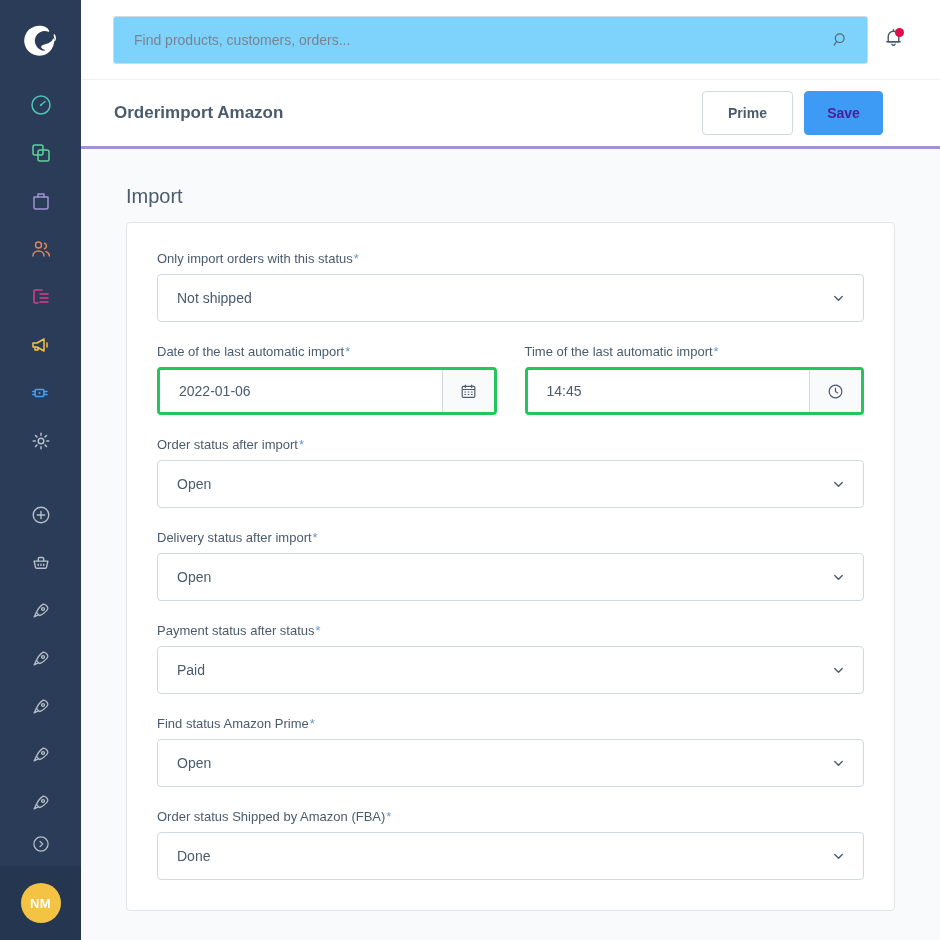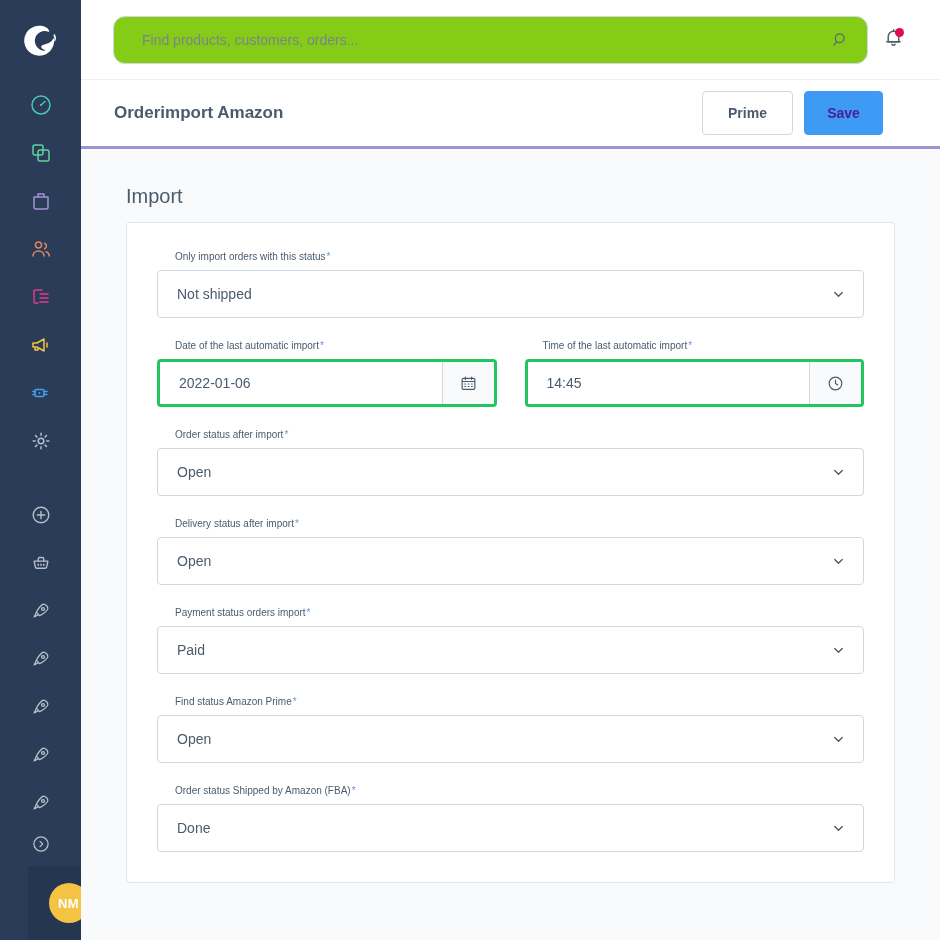--- a/index.html
+++ b/index.html
@@ -29,21 +29,21 @@
     width: 81px; height: 48px;
     display: flex; align-items: center; justify-content: center;
     cursor: pointer;
   }
   .nav-item svg { display: block; }
   .sidebar-spacer { flex: 1 1 auto; }
   .sidebar-footer {
     width: 81px; height: 74px;
     background: #253651;
     display: flex; align-items: center; justify-content: center;
-    position: absolute; bottom: 0; left: 0; margin-left: 28px;
+    position: absolute; bottom: 0; left: 0;
   }
   .avatar {
     width: 40px; height: 40px; border-radius: 50%;
     background: #f5c343;
     color: #ffffff;
     font-size: 13px; font-weight: bold;
     display: flex; align-items: center; justify-content: center;
     letter-spacing: 0.3px;
     cursor: pointer;
   }
@@ -62,25 +62,25 @@
     height: 80px;
     background: #ffffff;
     border-bottom: 1px solid #eef0f2;
     display: flex; align-items: center;
     padding: 0 22px 0 32px;
     flex: 0 0 80px;
   }
   .search-box {
     flex: 1 1 auto;
     height: 48px;
-    background: #84cc16;
+    background: #7dd3fc;
     border: 1px solid #d1d9e0;
-    border-radius: 12px;
+    border-radius: 3px;
     display: flex; align-items: center;
-    padding: 0 16px 0 28px;
+    padding: 0 16px 0 20px;
   }
   .search-input {
     flex: 1 1 auto;
     border: none; outline: none;
     font-family: "Liberation Sans", sans-serif;
     font-size: 14px;
     color: #4a5b6e;
     background: transparent;
   }
   .search-input::placeholder { color: #798490; }
@@ -156,25 +156,24 @@
   }
   .card {
     background: #ffffff;
     border: 1px solid #e3e6e8;
     border-radius: 4px;
     padding: 22px 30px 30px 30px;
   }
   .field { margin-top: 16px; }
   .field:first-child { margin-top: 6px; }
   .field-label {
-    font-size: 10px;
+    font-size: 13px;
     color: #4a5b6e;
     margin-bottom: 8px;
     display: block;
-    margin-left: 18px;
   }
   .req { color: #6998d0; margin-left: 1px; }
 
   .select-wrap {
     position: relative;
     height: 48px;
     border: 1px solid #d1d9e0;
     border-radius: 4px;
     background: #ffffff;
     display: flex; align-items: center;
@@ -502,21 +501,21 @@
             <span class="select-value">Open</span>
             <span class="chev">
               <svg width="15" height="15" viewBox="0 0 24 24" fill="none" stroke="#4a5b6e" stroke-width="2.2">
                 <path d="M6 9.5l6 6 6-6" stroke-linecap="round" stroke-linejoin="round"></path>
               </svg>
             </span>
           </div>
         </div>
 
         <div class="field" style="margin-top:22px">
-          <label class="field-label"><span>Payment status orders import</span><span class="req">*</span></label>
+          <label class="field-label"><span>Payment status after status</span><span class="req">*</span></label>
           <div class="select-wrap">
             <span class="select-value">Paid</span>
             <span class="chev">
               <svg width="15" height="15" viewBox="0 0 24 24" fill="none" stroke="#4a5b6e" stroke-width="2.2">
                 <path d="M6 9.5l6 6 6-6" stroke-linecap="round" stroke-linejoin="round"></path>
               </svg>
             </span>
           </div>
         </div>
 

